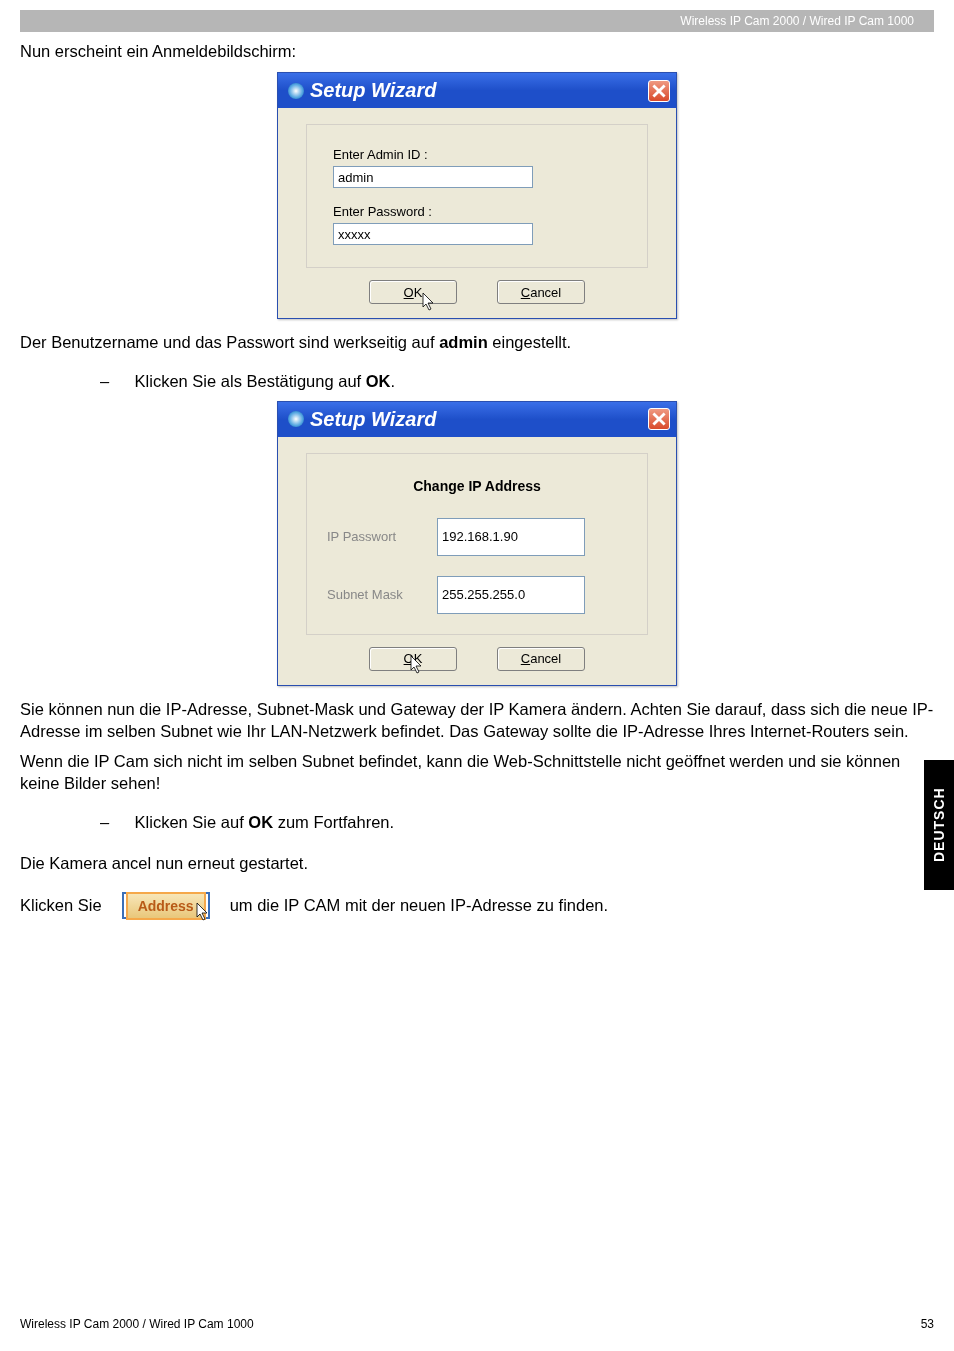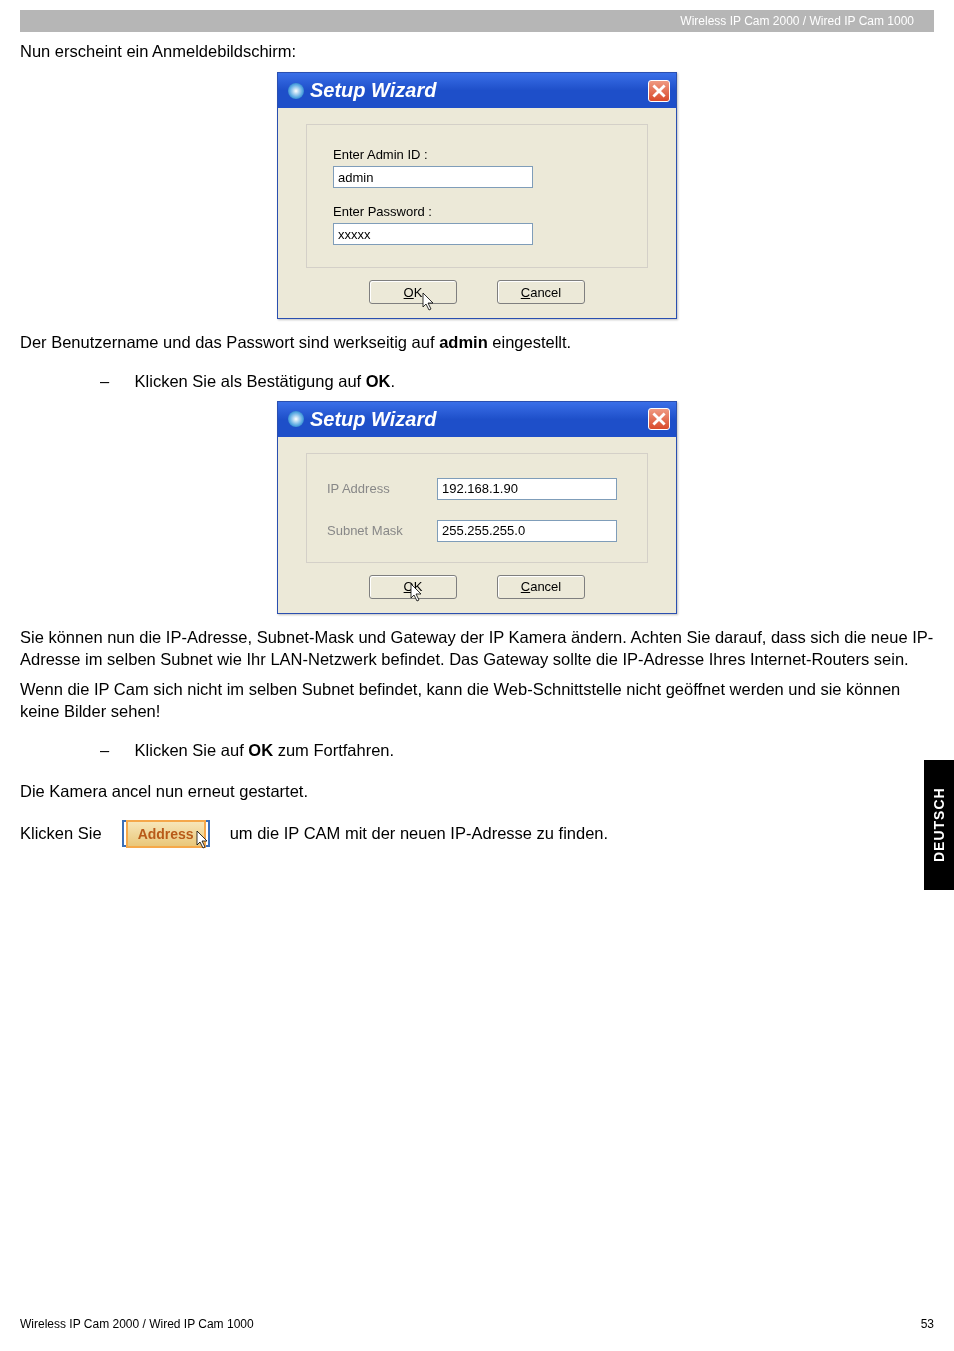--- a/index.html
+++ b/index.html
@@ -136,24 +136,24 @@
     display: flex;
     align-items: center;
     padding: 10px 0;
   }
   .grid-label {
     width: 110px;
     font-size: 13px;
     color: #888;
   }
   .grid-input {
-    width: 180px;
+    width: 148px;
     height: 22px;
     font-size: 13px;
-    padding: 2px 4px;
+    padding: 18px 4px;
     border: 1px solid #7f9db9;
     background: #fff;
   }
   .side-tab {
     position: absolute;
     right: 0;
     top: 760px;
     width: 30px;
     height: 130px;
     background: #000;
@@ -266,22 +266,23 @@
       <span>Setup Wizard</span>
     </div>
     <div class="closebox">
       <svg viewBox="0 0 10 10">
           <path d="M1 1 L9 9 M9 1 L1 9" stroke="#fff" stroke-width="2"></path>
         </svg>
     </div>
   </div>
   <div class="dialog-body">
     <div class="panel shallow">
+      <div class="panel-title">Change IP Address</div>
       <div class="grid-row">
-        <div class="grid-label">IP Address</div>
+        <div class="grid-label">IP Passwort</div>
         <input class="grid-input" value="192.168.1.90" style="">
       </div>
       <div class="grid-row">
         <div class="grid-label">Subnet Mask</div>
         <input class="grid-input" value="255.255.255.0" style="">
       </div>
     </div>
     <div class="btn-row">
       <div class="btn">
         <span><span class="underl">O</span>K</span>

